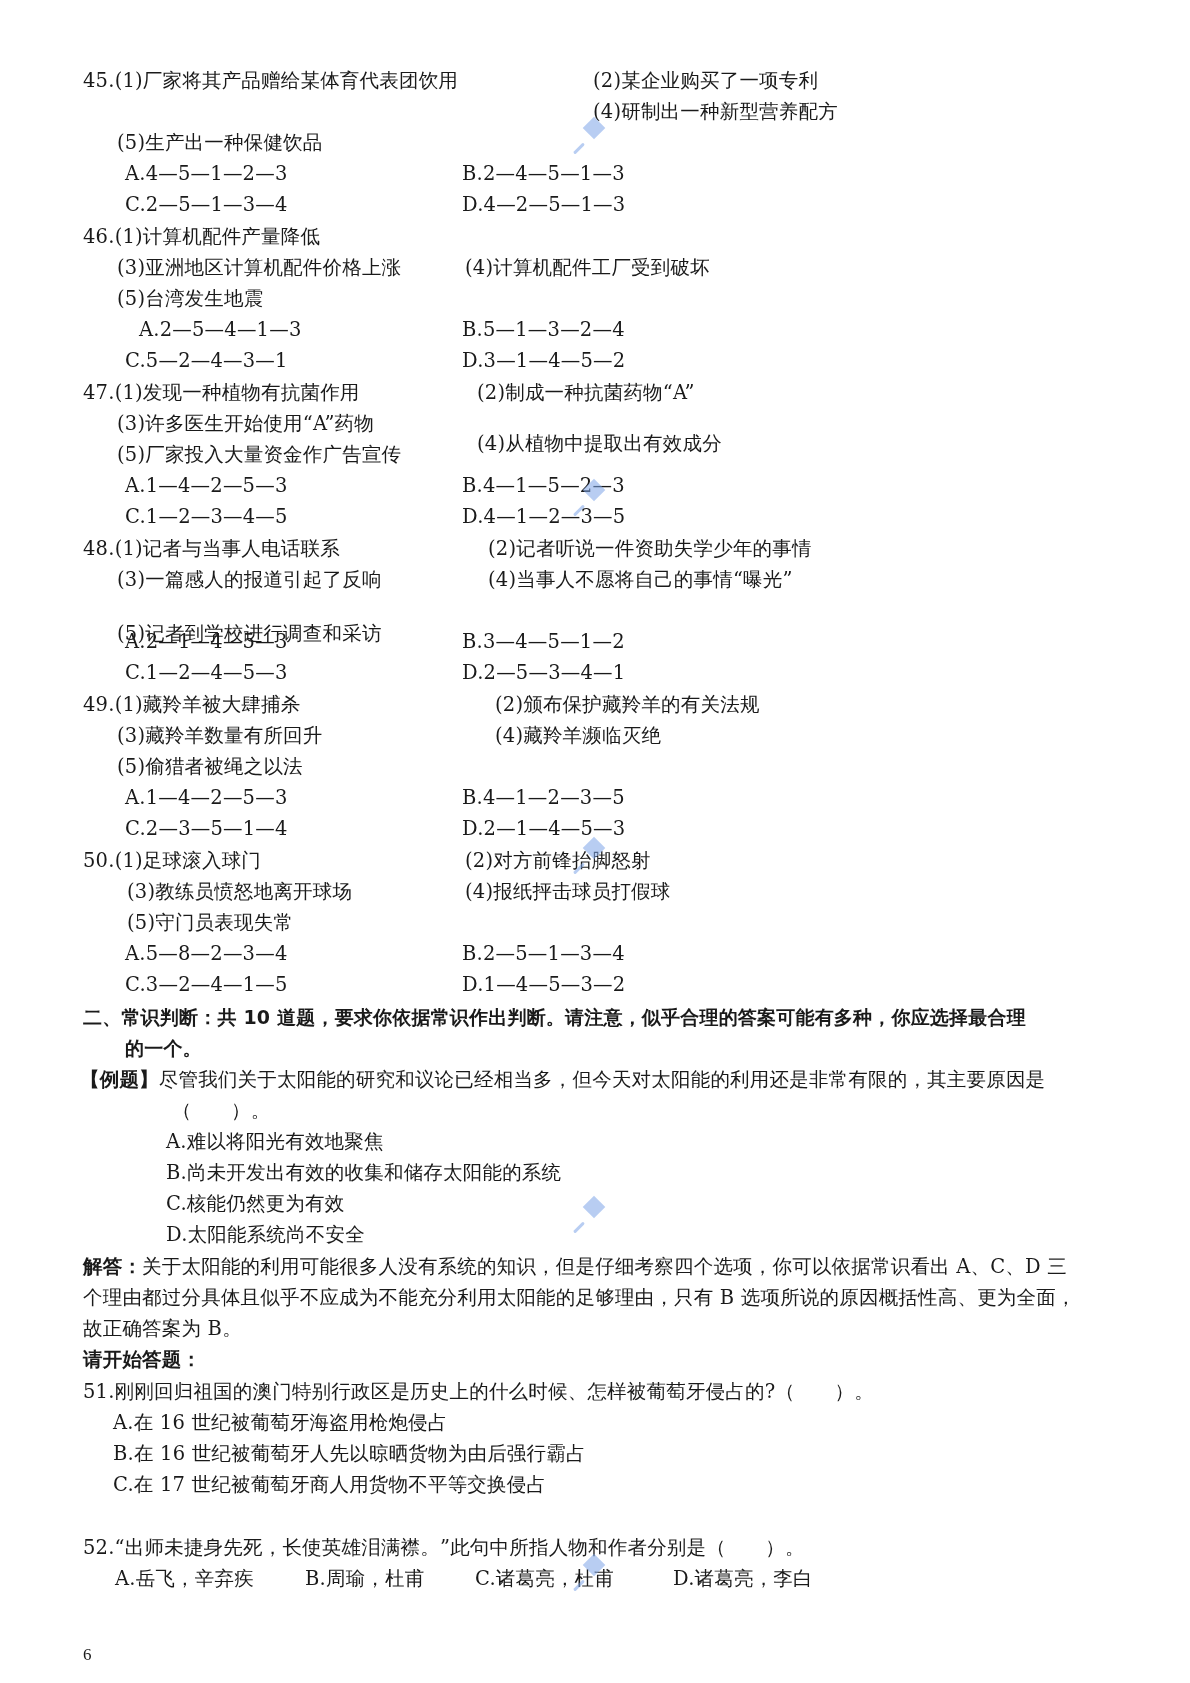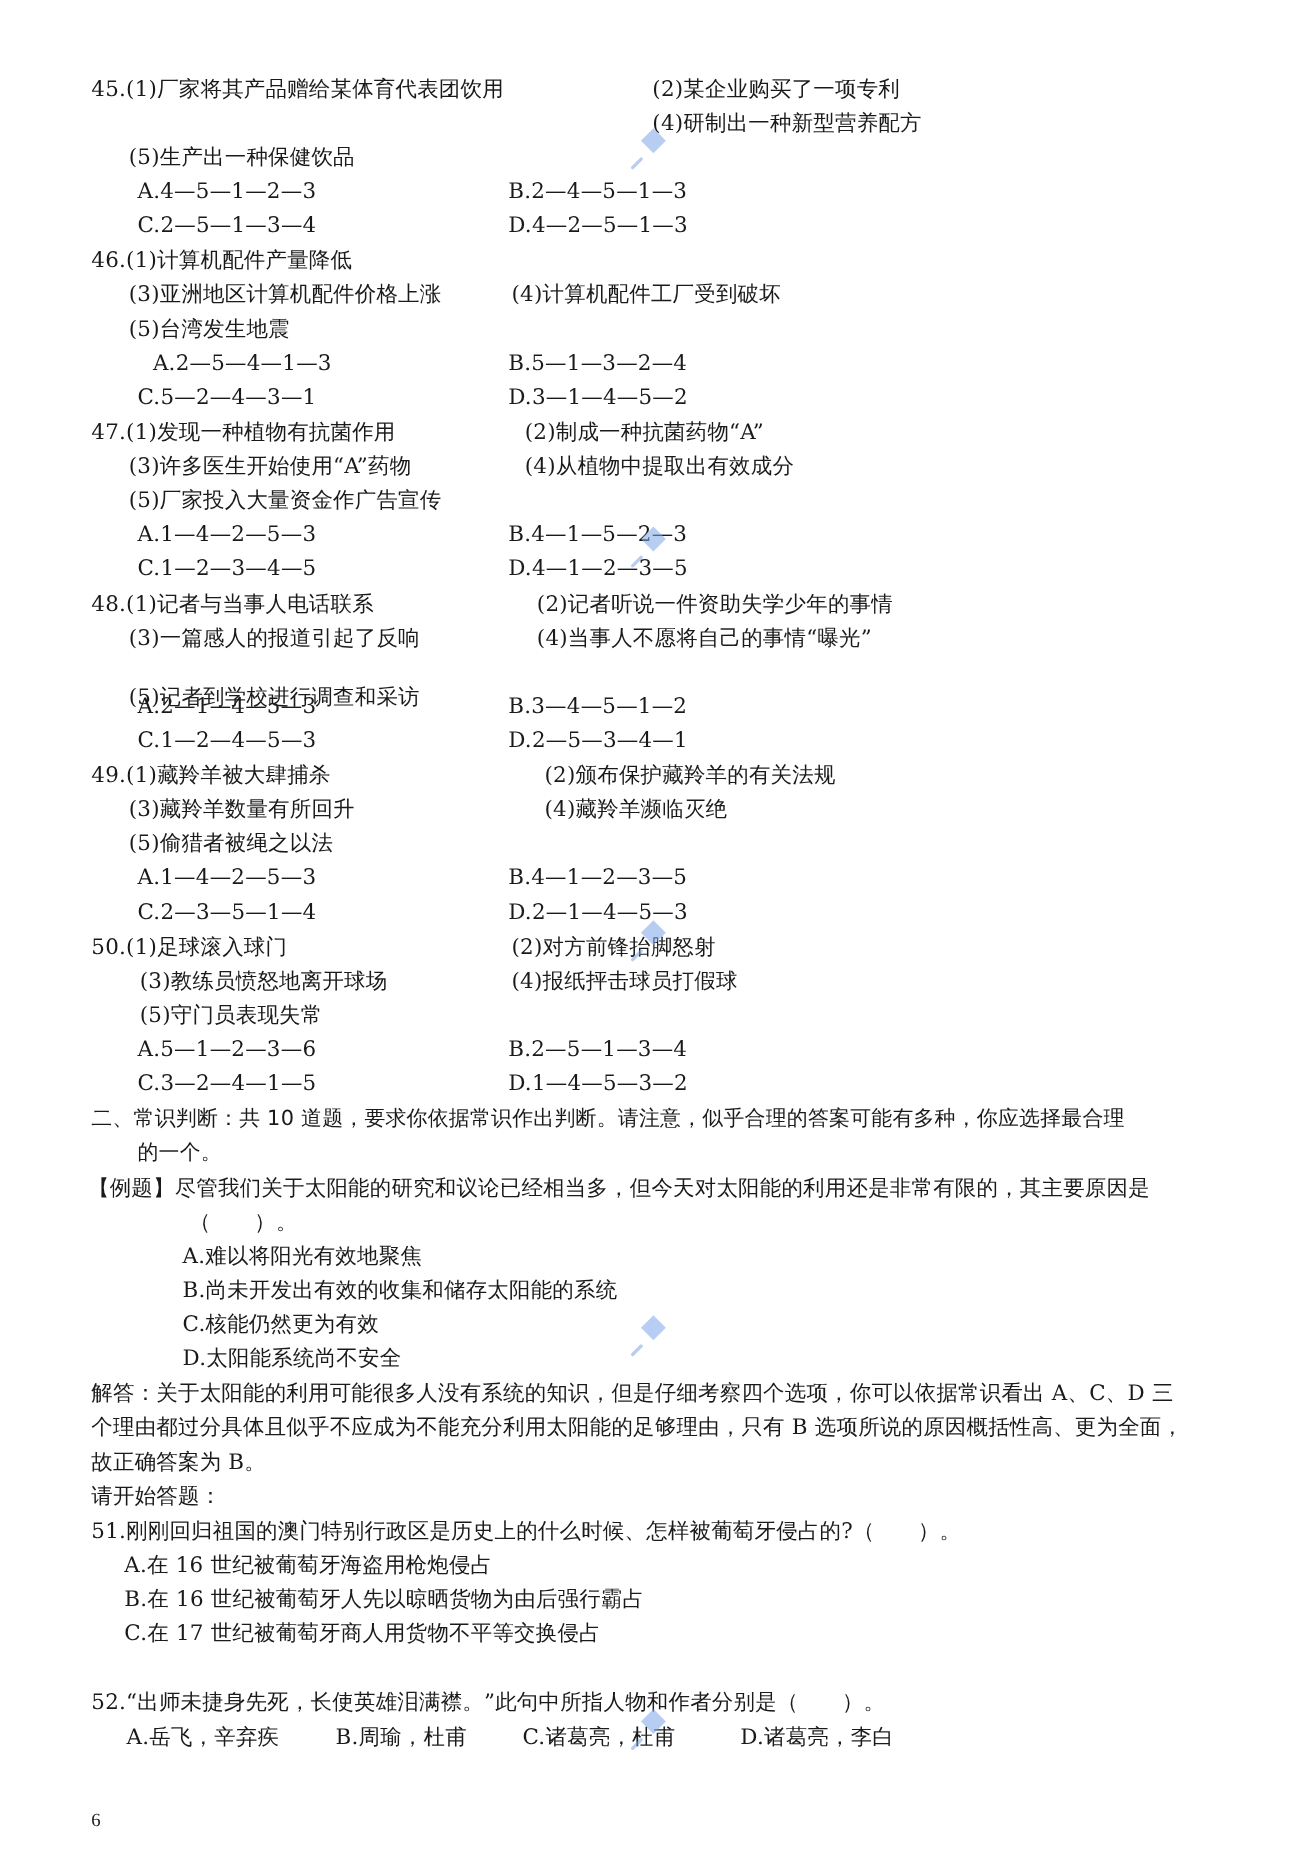--- a/index.html
+++ b/index.html
@@ -1,20 +1,20 @@
 <!DOCTYPE html>
 <html><head>
 <meta charset="utf-8">
 <style>
   html, body { margin:0; padding:0; background:#ffffff; }
   body { width:1190px; height:1683px; position:relative; overflow:hidden;
          font-family:"DejaVu Serif","Liberation Serif",serif; color:#1a1a1a; }
   .page { position:absolute; left:0; top:0; width:1190px; height:1683px; }
   .line { position:absolute; font-size:19.5px; line-height:24px; white-space:nowrap; letter-spacing:0.2px; }
-  .bold { font-weight:normal; font-family:"DejaVu Sans","Liberation Sans",sans-serif; }
+  .bold { font-weight:bold; font-family:"DejaVu Sans","Liberation Sans",sans-serif; }
   .pageno { position:absolute; left:83px; top:1645px; font-size:17px; font-family:"Liberation Serif",serif; }
   .wm { position:absolute; width:34px; height:34px; opacity:0.55; }
   .wm .d { position:absolute; right:2px; top:2px; width:16px; height:16px; background:#7fa6e8; transform:rotate(45deg); }
   .wm .t { position:absolute; left:2px; bottom:2px; width:14px; height:3px; background:#7fa6e8; transform:rotate(-45deg); border-radius:2px; }
 </style>
 </head>
 <body>
 
 <div class="page">
 
@@ -32,21 +32,21 @@
   <div class="line" style="left:465px;top:256px">(4)计算机配件工厂受到破坏</div>
   <div class="line" style="left:117px;top:287px">(5)台湾发生地震</div>
   <div class="line" style="left:139px;top:318px">A.2—5—4—1—3</div>
   <div class="line" style="left:462px;top:318px">B.5—1—3—2—4</div>
   <div class="line" style="left:125px;top:349px">C.5—2—4—3—1</div>
   <div class="line" style="left:462px;top:349px">D.3—1—4—5—2</div>
 
   <div class="line" style="left:83px;top:381px"><span>47.</span><span>(1)发现一种植物有抗菌作用</span></div>
   <div class="line" style="left:477px;top:381px">(2)制成一种抗菌药物“A”</div>
   <div class="line" style="left:117px;top:412px">(3)许多医生开始使用“A”药物</div>
-  <div class="line" style="left:477px;top:412px">(4)从植物中提取出有效成分</div>
+  <div class="line" style="left:477px;top:432px">(4)从植物中提取出有效成分</div>
   <div class="line" style="left:117px;top:443px">(5)厂家投入大量资金作广告宣传</div>
   <div class="line" style="left:125px;top:474px">A.1—4—2—5—3</div>
   <div class="line" style="left:462px;top:474px">B.4—1—5—2—3</div>
   <div class="line" style="left:125px;top:505px">C.1—2—3—4—5</div>
   <div class="line" style="left:462px;top:505px">D.4—1—2—3—5</div>
 
   <div class="line" style="left:83px;top:537px"><span>48.</span><span>(1)记者与当事人电话联系</span></div>
   <div class="line" style="left:488px;top:537px">(2)记者听说一件资助失学少年的事情</div>
   <div class="line" style="left:117px;top:568px">(3)一篇感人的报道引起了反响</div>
   <div class="line" style="left:488px;top:568px">(4)当事人不愿将自己的事情“曝光”</div>
@@ -64,21 +64,21 @@
   <div class="line" style="left:125px;top:786px">A.1—4—2—5—3</div>
   <div class="line" style="left:462px;top:786px">B.4—1—2—3—5</div>
   <div class="line" style="left:125px;top:817px">C.2—3—5—1—4</div>
   <div class="line" style="left:462px;top:817px">D.2—1—4—5—3</div>
 
   <div class="line" style="left:83px;top:849px"><span>50.</span><span>(1)足球滚入球门</span></div>
   <div class="line" style="left:465px;top:849px">(2)对方前锋抬脚怒射</div>
   <div class="line" style="left:127px;top:880px">(3)教练员愤怒地离开球场</div>
   <div class="line" style="left:465px;top:880px">(4)报纸抨击球员打假球</div>
   <div class="line" style="left:127px;top:911px">(5)守门员表现失常</div>
-  <div class="line" style="left:125px;top:942px">A.5—1—2—3—6</div>
+  <div class="line" style="left:125px;top:942px">A.5—8—2—3—4</div>
   <div class="line" style="left:462px;top:942px">B.2—5—1—3—4</div>
   <div class="line" style="left:125px;top:973px">C.3—2—4—1—5</div>
   <div class="line" style="left:462px;top:973px">D.1—4—5—3—2</div>
 
   <div class="line bold" style="left:83px;top:1005px;font-size:19px">二、常识判断：共 10 道题，要求你依据常识作出判断。请注意，似乎合理的答案可能有多种，你应选择最合理</div>
   <div class="line bold" style="left:125px;top:1036px;font-size:19px">的一个。</div>
   <div class="line" style="left:80px;top:1068px"><span class="bold">【例题】</span><span>尽管我们关于太阳能的研究和议论已经相当多，但今天对太阳能的利用还是非常有限的，其主要原因是</span></div>
   <div class="line" style="left:172px;top:1099px">（　　）。</div>
   <div class="line" style="left:166px;top:1130px">A.难以将阳光有效地聚焦</div>
   <div class="line" style="left:166px;top:1161px">B.尚未开发出有效的收集和储存太阳能的系统</div>

